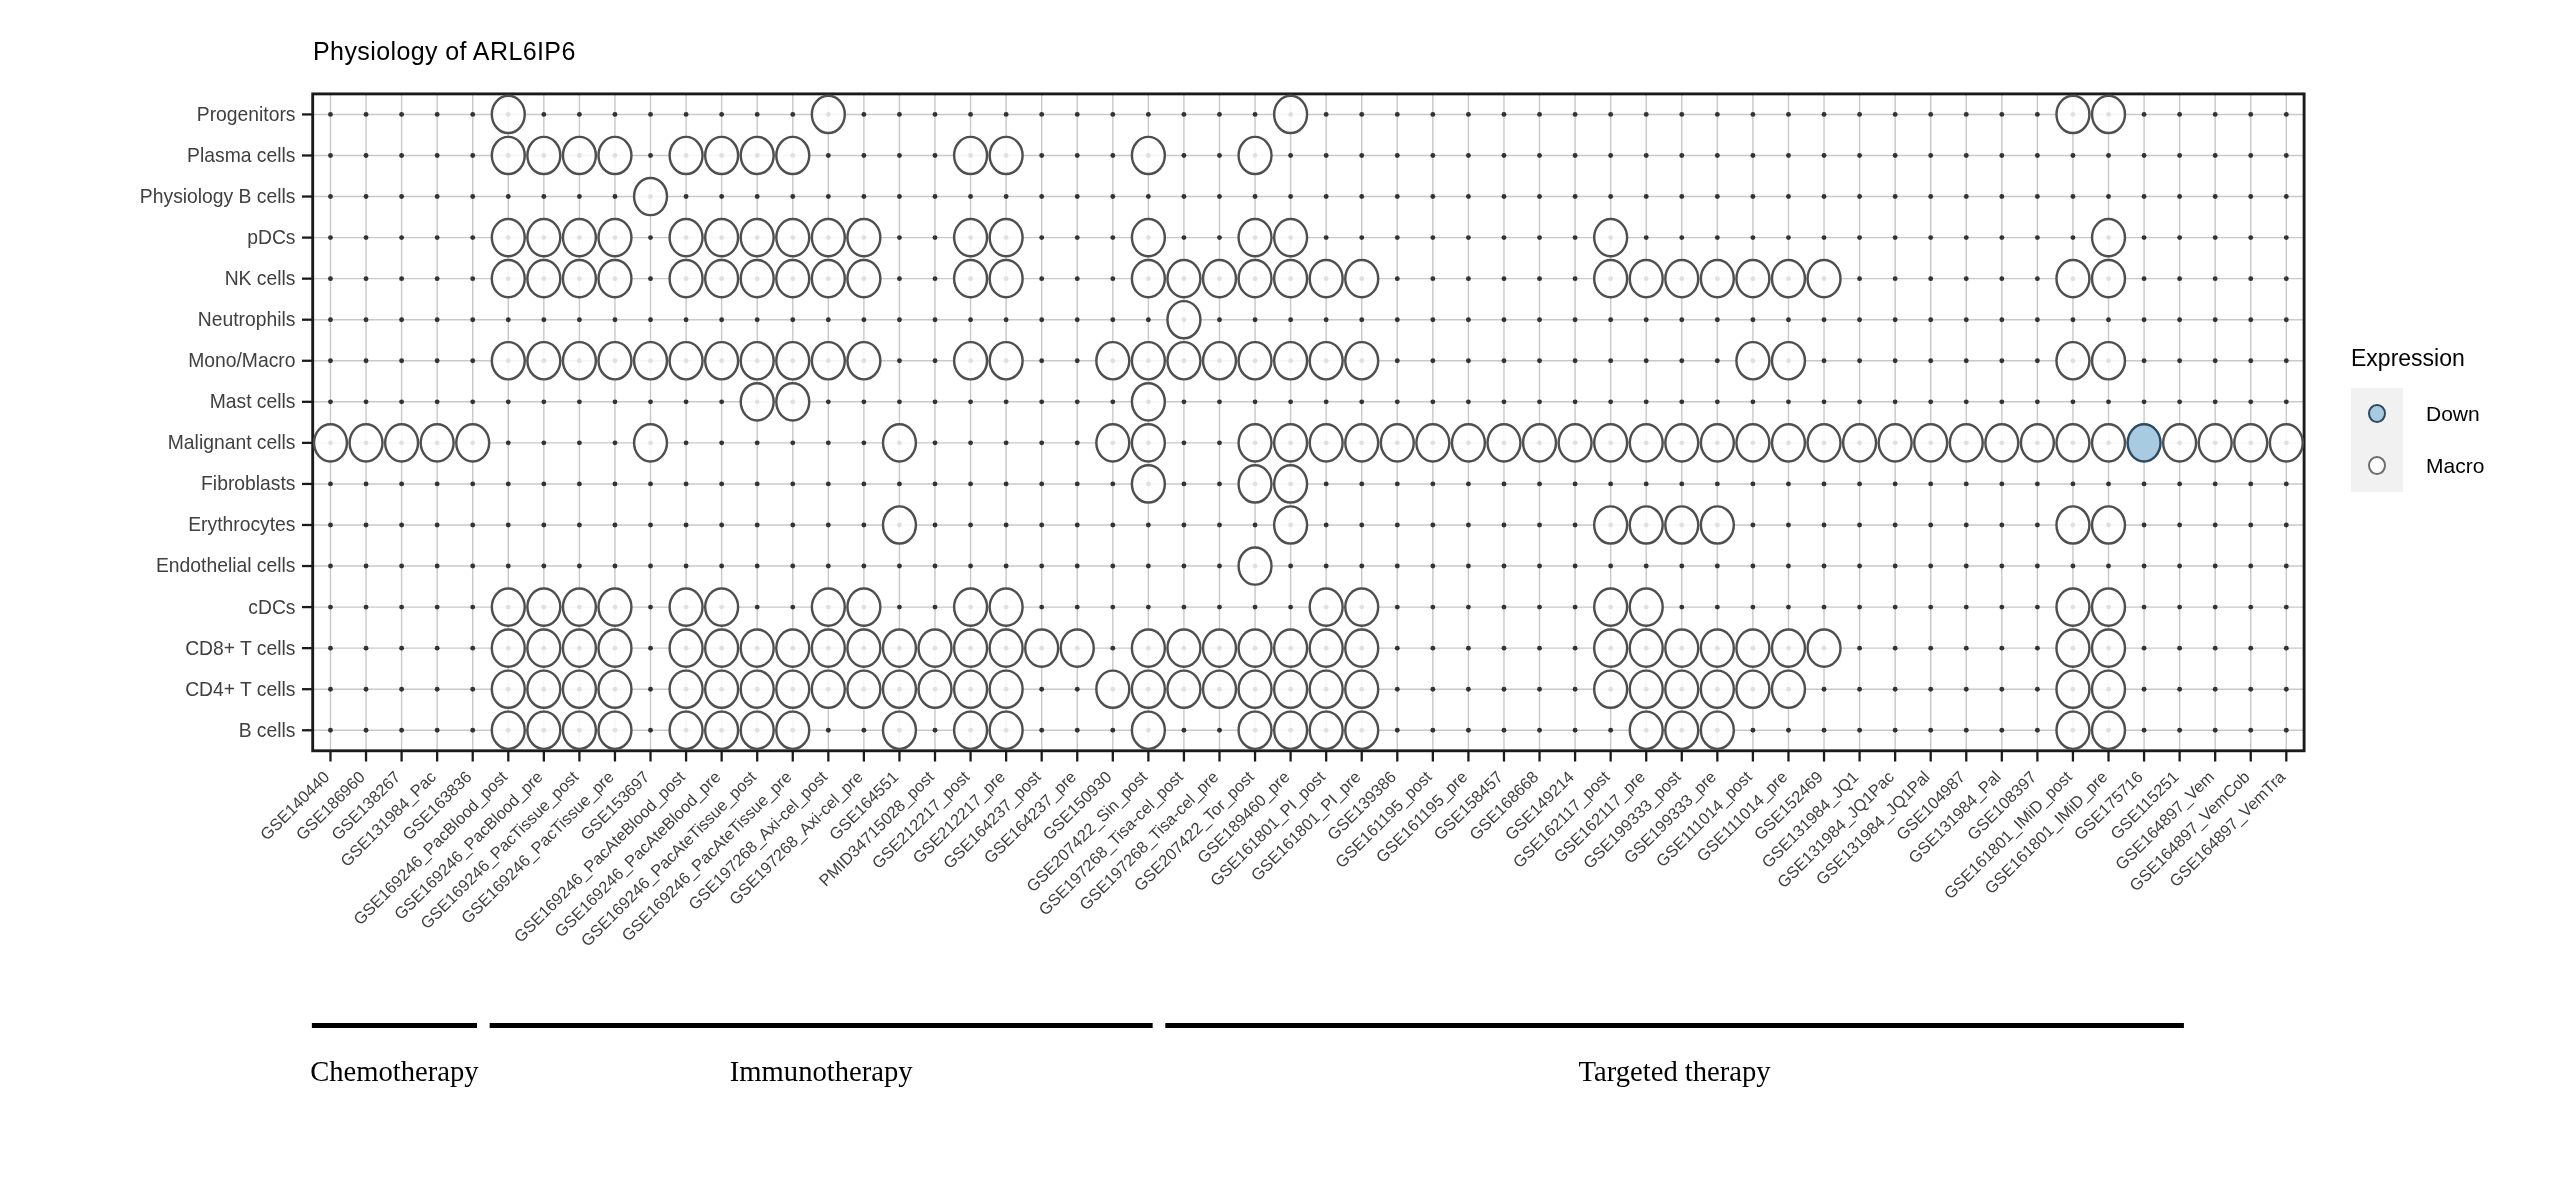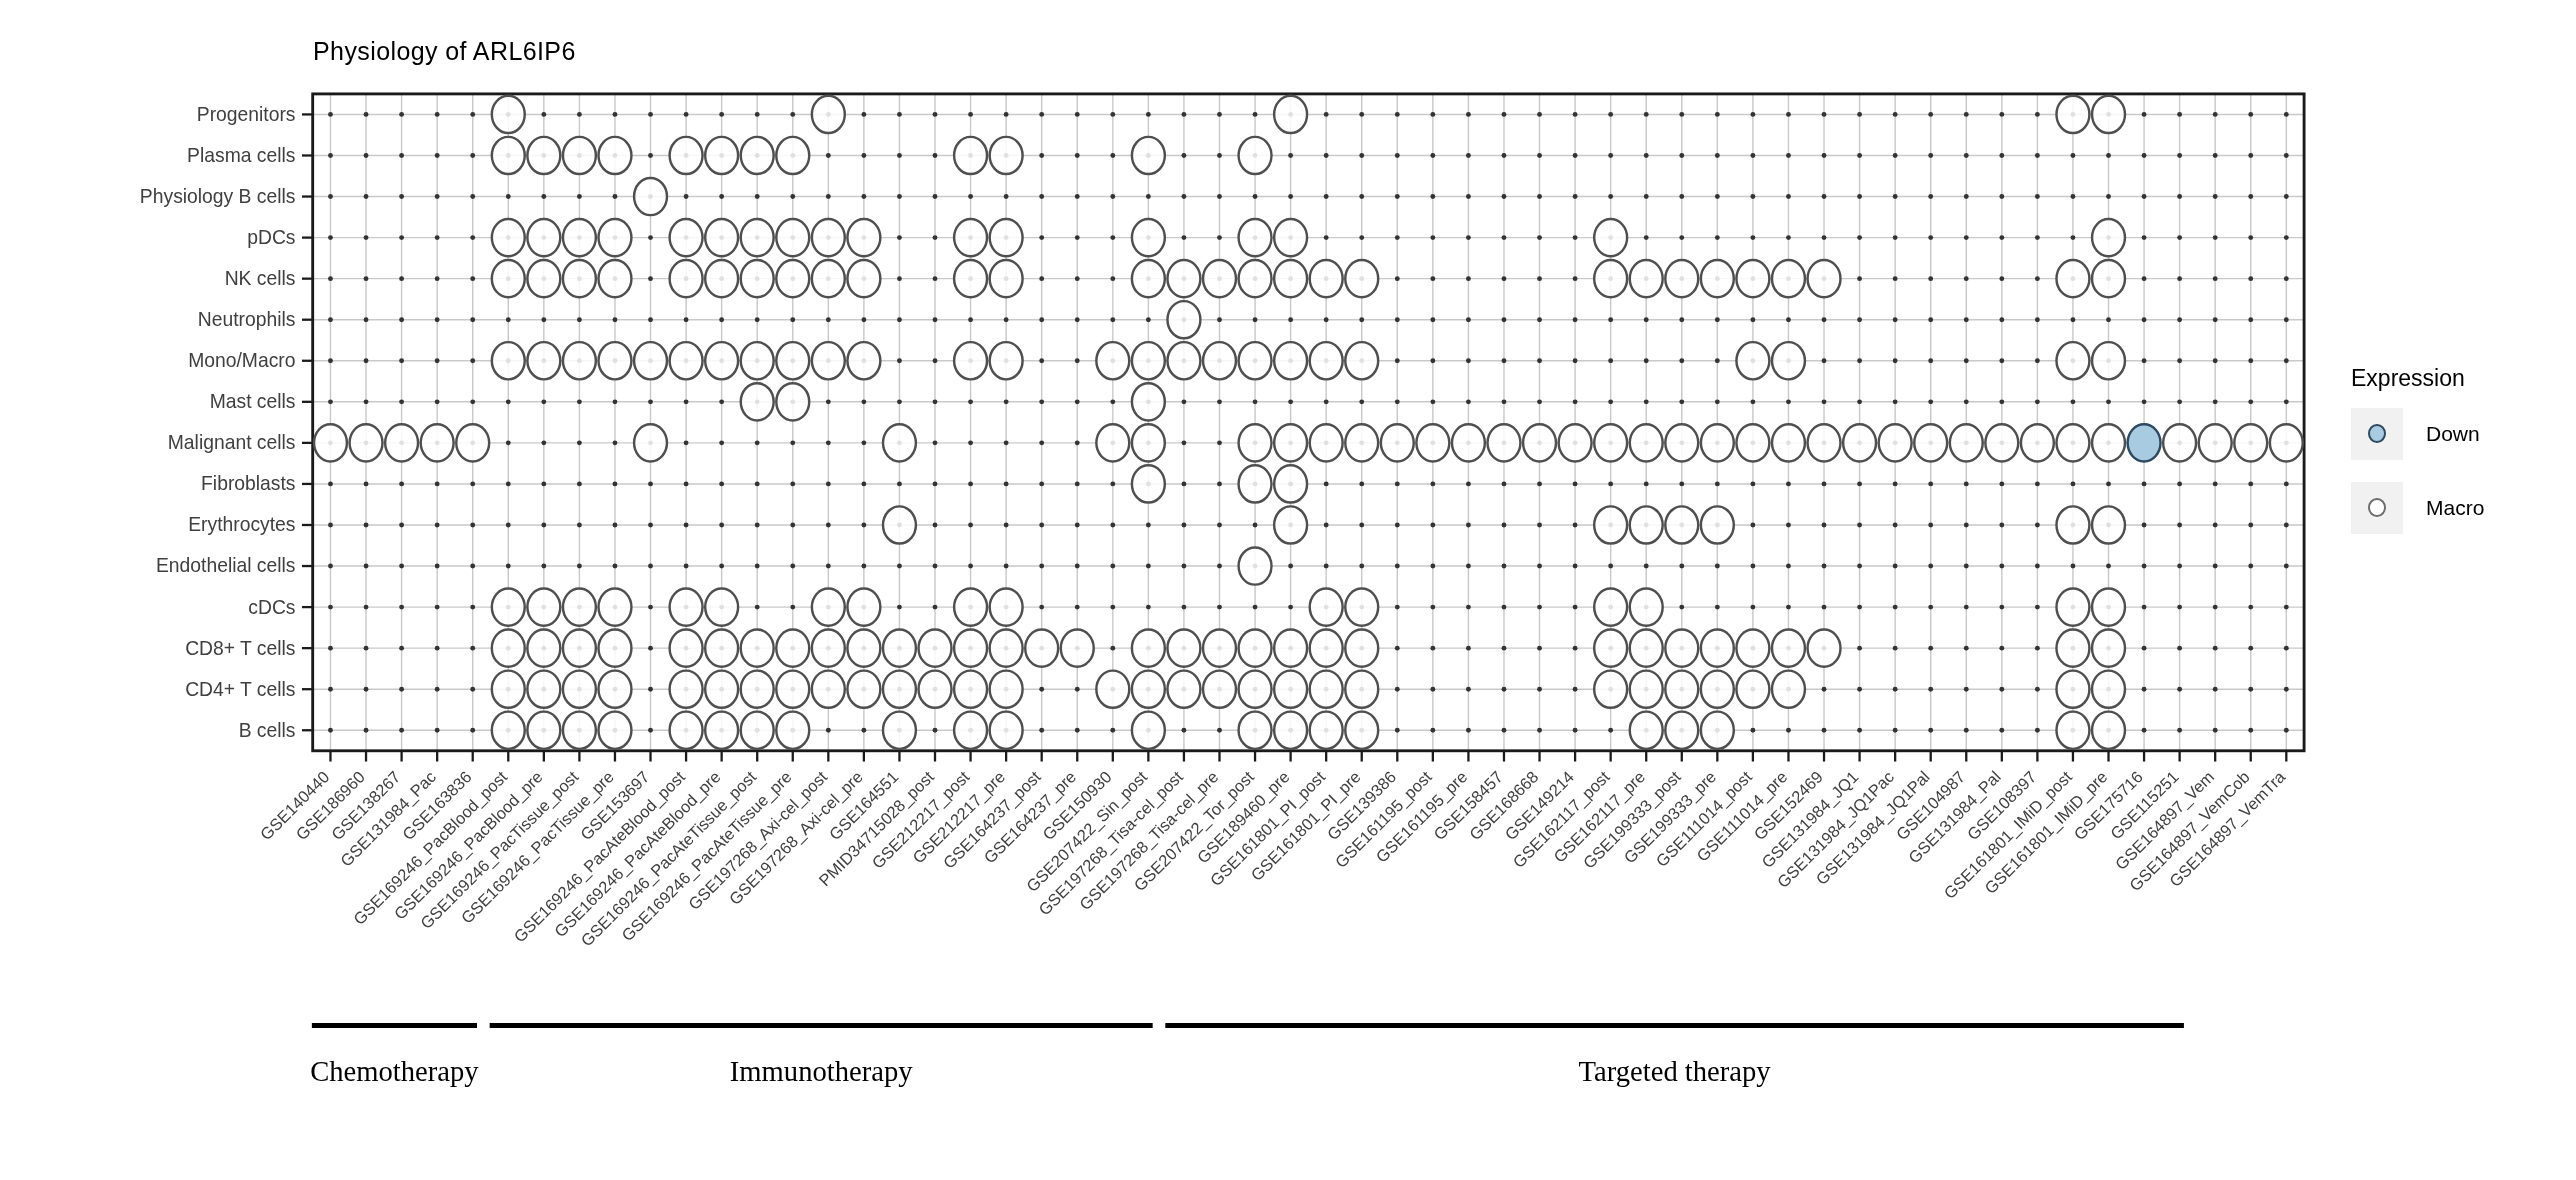--- a/index.html
+++ b/index.html
@@ -1,21 +1,21 @@
 <!DOCTYPE html>
 <html style="font-size:11.4px"><head>
 <meta charset="utf-8">
 <style>
   html,body{margin:0;padding:0;background:#ffffff;}
   body{width:2576px;height:1181px;position:relative;font-family:"Liberation Sans",sans-serif;overflow:hidden;}
   #plot-svg{position:absolute;left:0;top:0;}
   .page-title{position:absolute;left:313px;top:37px;font-size:25px;color:#000000;letter-spacing:0.4px;}
-  .legend{position:absolute;left:2351px;top:365px;}
+  .legend{position:absolute;left:2351px;top:345px;}
   .legend-title{font-size:23px;color:#000;margin-bottom:15.7px;}
-  .legend-keys{display:flex;flex-direction:column;gap:22px;}
+  .legend-keys{display:flex;flex-direction:column;}
   .legend-row{display:flex;align-items:center;height:52px;}
   .legend-key{width:52px;height:52px;background:#F1F1F1;display:flex;align-items:center;justify-content:center;}
   .legend-dot{width:18px;height:19.3px;border-radius:50%;box-sizing:border-box;}
   .legend-label{font-size:21px;color:#000;margin-left:23px;}
 </style>
 </head>
 <body>
 
 <svg id="plot-svg" width="2576" height="1181" viewBox="0 0 3600 1650">
     <rect x="437" y="131" width="2783" height="918" fill="#ffffff"></rect>

